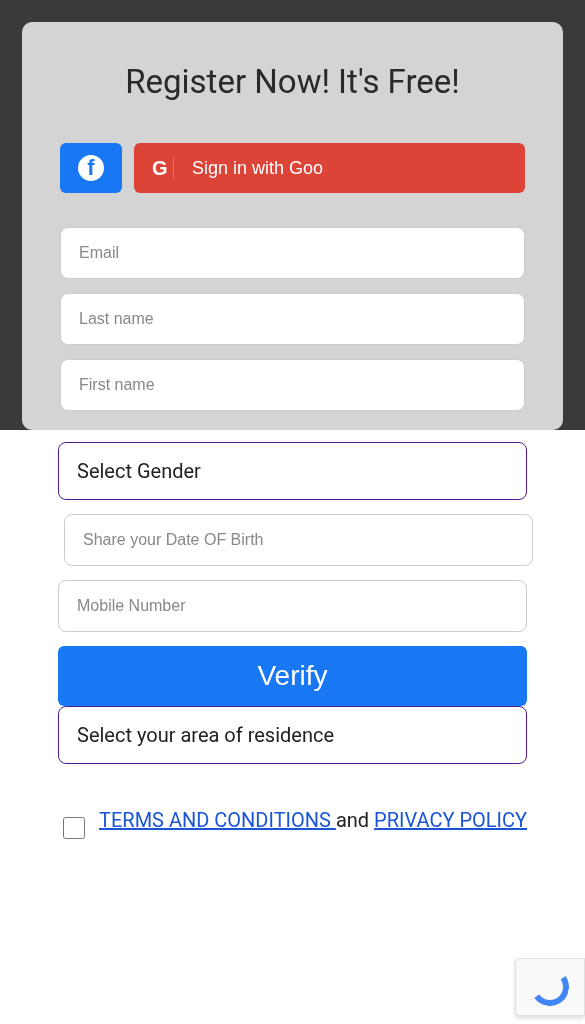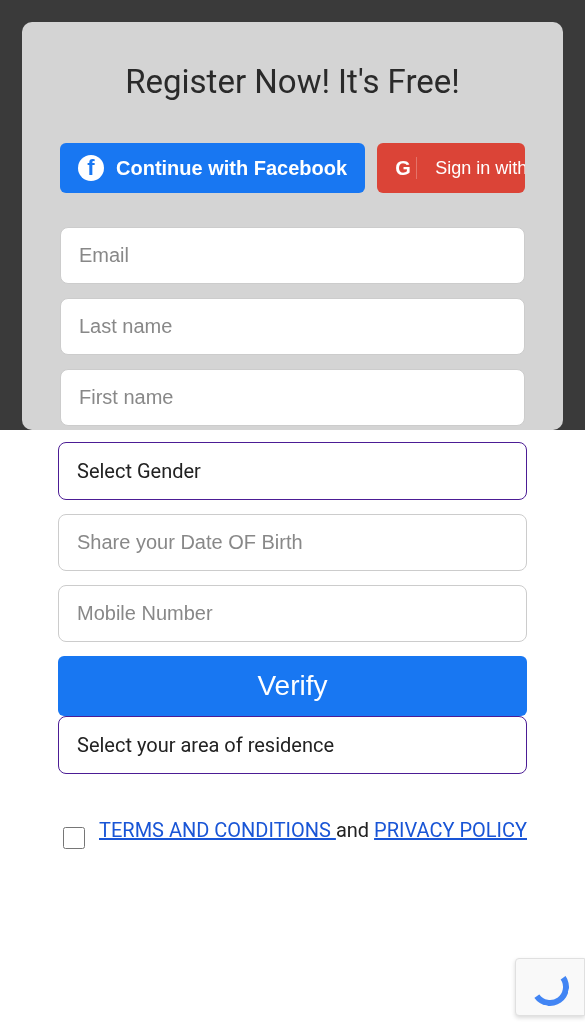--- a/index.html
+++ b/index.html
@@ -97,21 +97,21 @@
       display: flex;
       flex-direction: column;
       gap: 14px;
     }
     .input-field {
       width: 100%;
       background: #fff;
       border: 1px solid #ccc;
       border-radius: 8px;
       padding: 16px 18px;
-      font-size: 20px;
+      font-size: 16px;
       color: #4c1d95;
       outline: none;
     }
     .input-field::placeholder { color: #888; }
     .lower-section {
       position: absolute;
       top: 430px;
       left: 0;
       right: 0;
       padding: 12px 58px 0 58px;
@@ -204,38 +204,37 @@
 <body>
 
 <div class="dark-bg"></div>
 
 <div class="card">
   <h1 class="title">Register Now! It's Free!</h1>
 
   <div class="social-row">
     <button class="fb-btn">
       <span class="fb-icon">f</span>
-      <span>Continue with Facebook</span>
     </button>
     <button class="google-btn">
       <span class="g-icon">G</span>
       <span>Sign in with Goo</span>
     </button>
   </div>
 
   <div class="form-fields">
     <input class="input-field" type="text" placeholder="Email" style="">
     <input class="input-field" type="text" placeholder="Last name" style="">
     <input class="input-field" type="text" placeholder="First name" style="">
   </div>
 </div>
 
 <div class="lower-section">
   <div class="select-field">Select Gender</div>
-  <input class="input-field" style="margin-bottom: 14px;" type="text" placeholder="Share your Date OF Birth">
+  <input class="input-field" style="margin-bottom: 14px; margin-left: 6px;" type="text" placeholder="Share your Date OF Birth">
   <input class="input-field" style="margin-bottom: 14px;" type="text" placeholder="Mobile Number">
   <button class="verify-btn">Verify</button>
   <div class="select-field">Select your area of residence</div>
 
   <div class="terms-row">
     <input type="checkbox" style="">
     <div class="terms-text">
       <span class="terms-link">TERMS AND CONDITIONS </span><span>and </span><span class="terms-link">PRIVACY POLICY</span>
     </div>
   </div>

